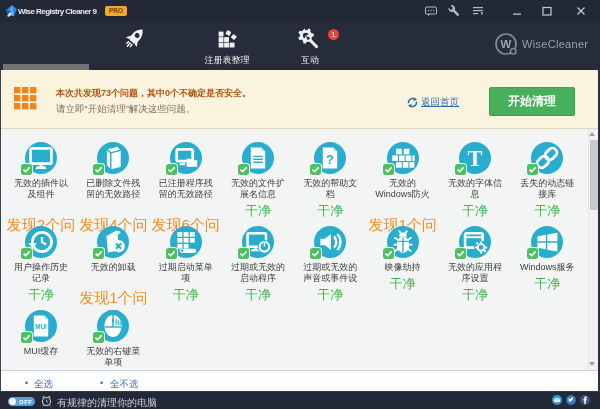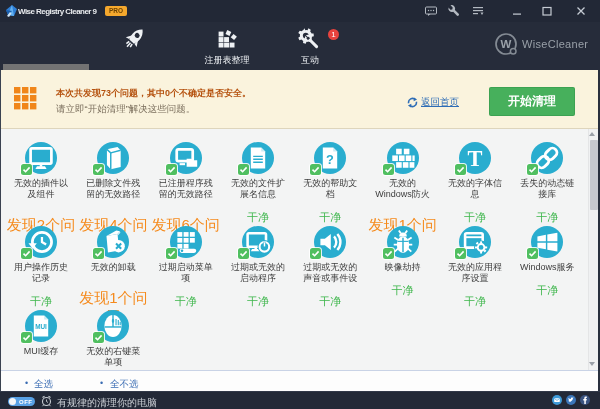--- a/index.html
+++ b/index.html
@@ -32,21 +32,21 @@
 #refreshico { position:absolute; left:406px; top:27px; width:11px; height:11px; }
 #startbtn { position:absolute; left:488px; top:17px; width:86px; height:29px; background:#47b05c; border-radius:2px; box-shadow:inset 0 0 0 1px rgba(0,90,30,0.15); color:#fff; font-size:12px; font-weight:bold; text-align:center; line-height:29px; }
 
 
 #content { position:absolute; left:0; top:129px; width:600px; height:241px; background:#f3f4f4; }
 .cell { position:absolute; width:74px; text-align:center; }
 .circ { position:relative; width:32px; height:32px; border-radius:50%; background:#29adcf; margin:0 auto; }
 .badge { position:absolute; left:-4px; top:22px; width:11px; height:11px; background:#50bf60; border-radius:2.5px; box-shadow:0 0 0 1px rgba(255,255,255,0.85); }
 .clabel { margin-top:4px; font-size:9px; line-height:11px; color:#3d3d3d; }
 .st-o { margin-top:16px; font-size:15px; color:#f58a1c; }
-.st-g { margin-top:10px; font-size:11px; color:#3db64b; }
+.st-g { margin-top:2px; font-size:13px; color:#3db64b; }
 
 
 #sbar { position:absolute; left:588px; top:0px; width:10px; height:241px; background:#f0f1f2; border-left:1px solid #e4e5e6; }
 #sthumb { position:absolute; left:1px; top:11px; width:8px; height:70px; background:#c6c9cf; border-radius:1px; }
 .sarrow { position:absolute; }
 
 
 #footer { position:absolute; left:0; top:370px; width:600px; height:21px; background:#fdfdfd; border-top:1px solid #c9d3e6; }
 .flink { position:absolute; top:7px; font-size:9.5px; color:#3a6cb3; }
 .fbullet { position:absolute; top:7px; font-size:9px; color:#3a6cb3; }

